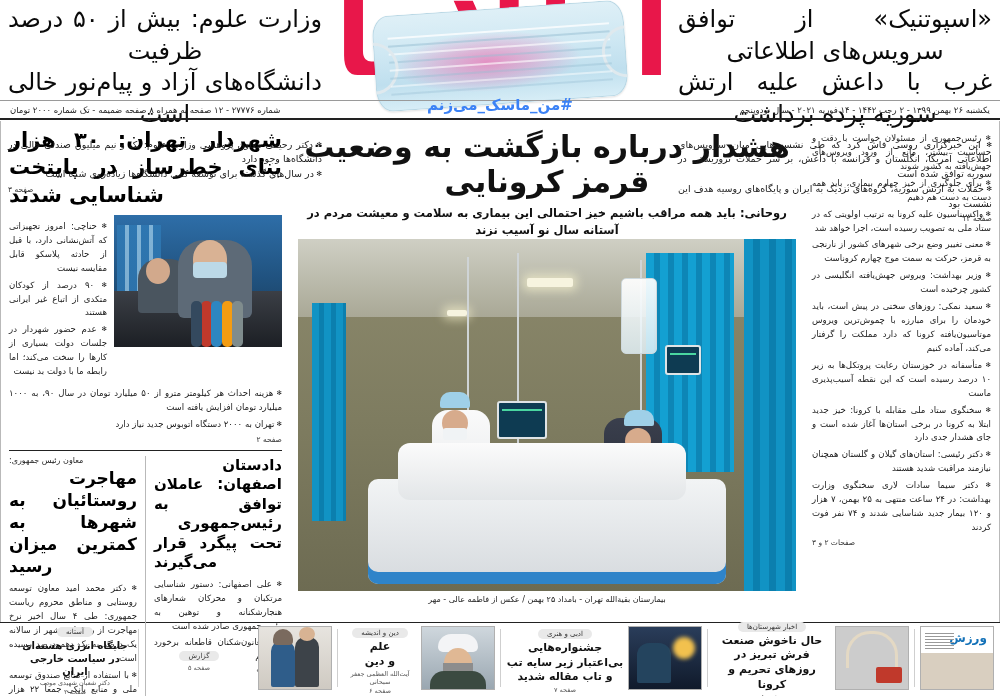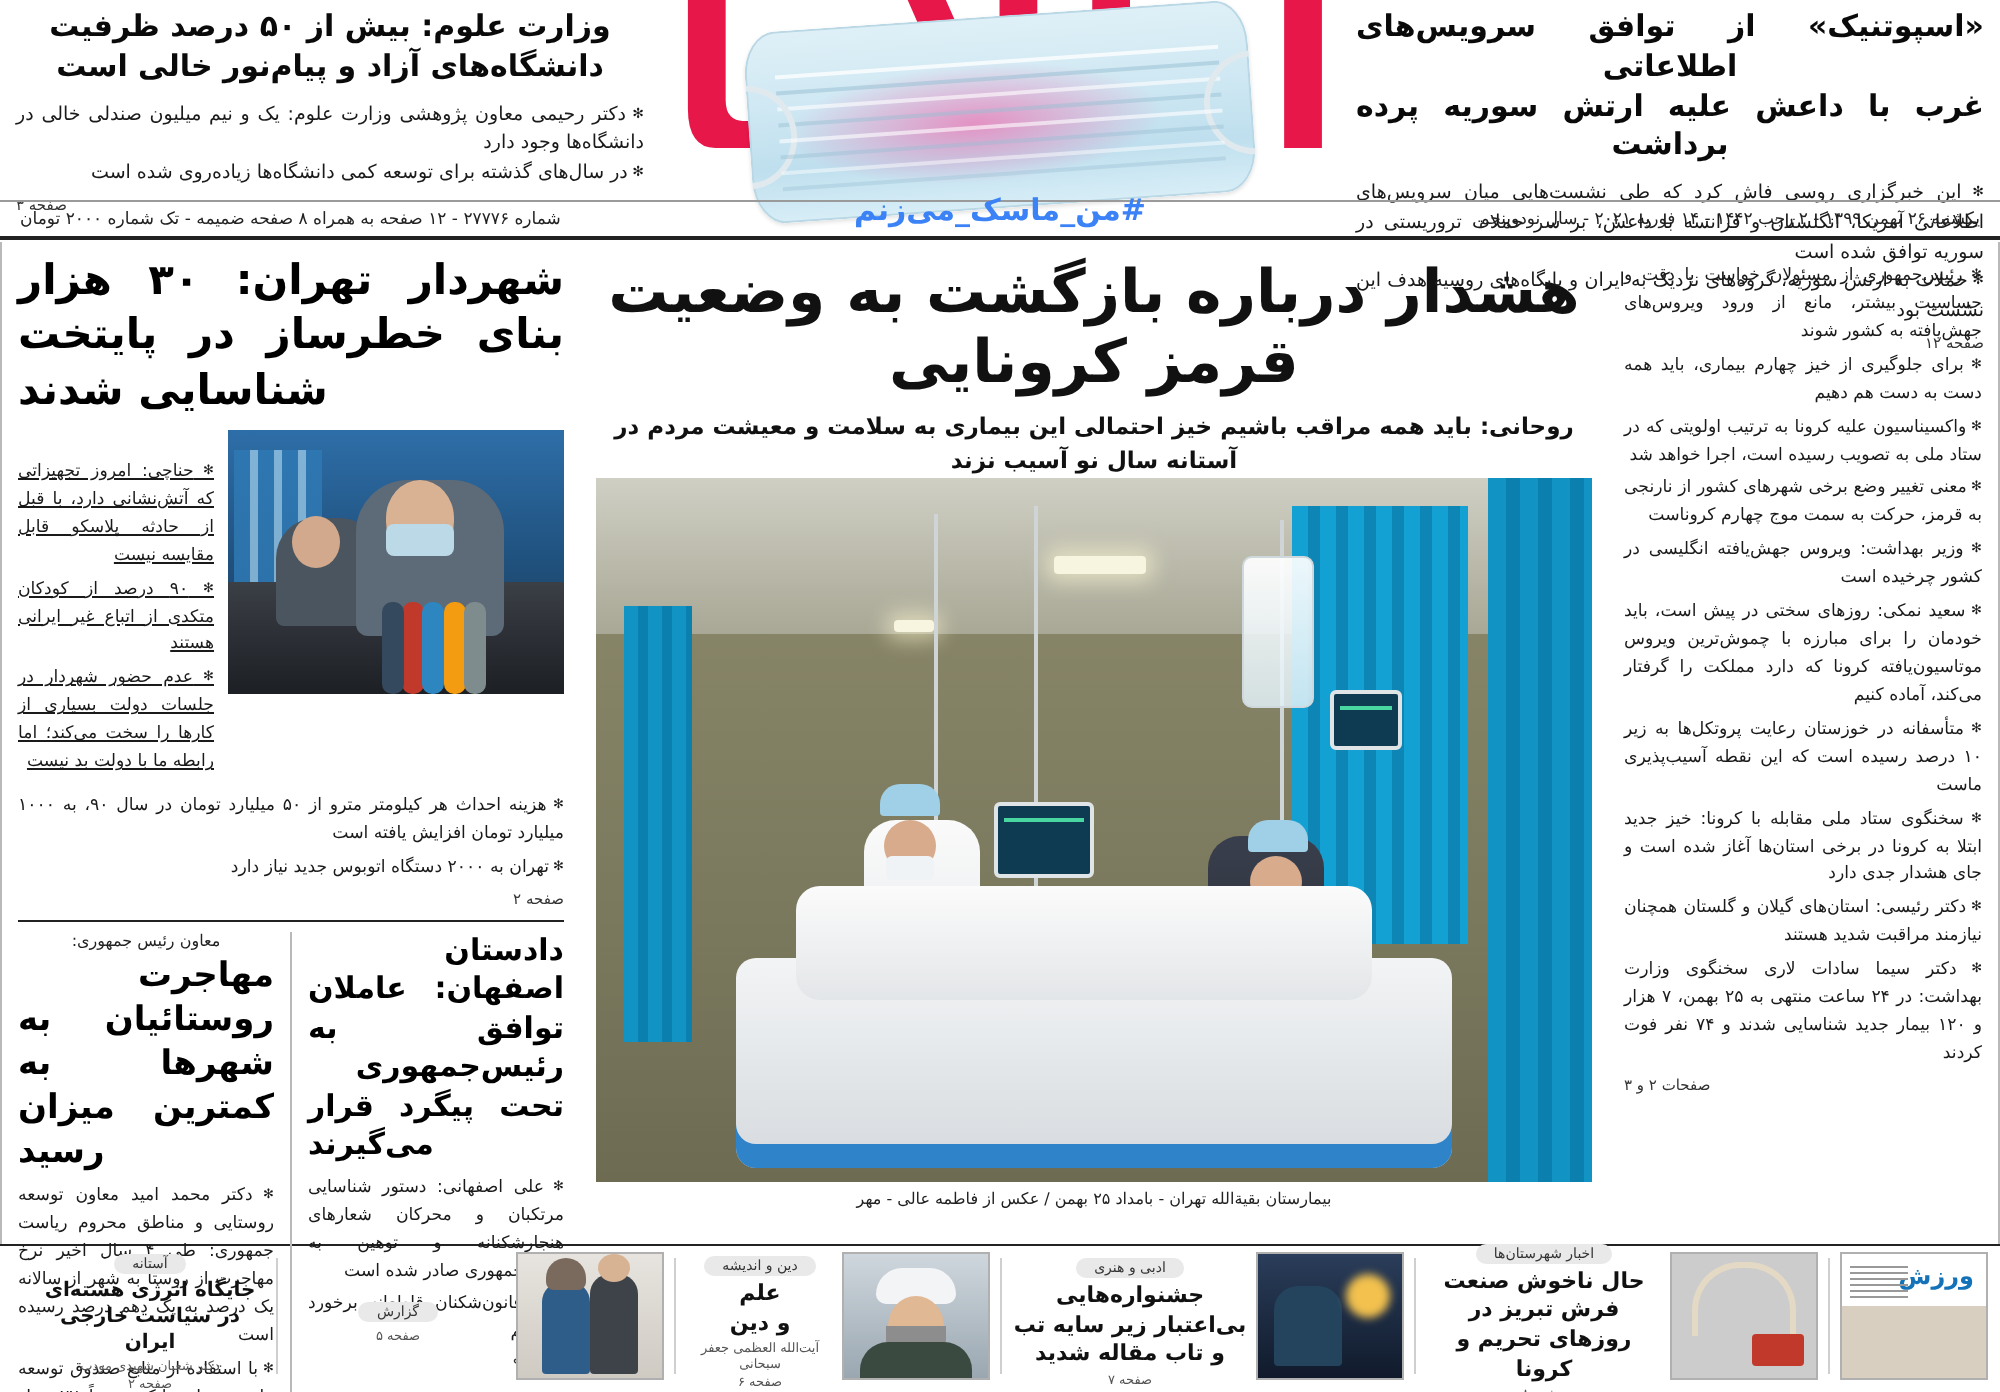--- a/index.html
+++ b/index.html
@@ -11,21 +11,21 @@
   .page{position:relative;width:1000px;height:696px;background:#fff;box-sizing:border-box;}
 
   
   .topbar{position:relative;height:120px;display:flex;align-items:stretch;}
   .top-col{box-sizing:border-box;padding:4px 8px 0 8px;}
   .top-left{width:330px;text-align:left;direction:rtl;}
   .top-right{width:330px;margin-right:auto;}
   .masthead{position:relative;flex:1;overflow:hidden;}
 
   .tb-head{
-    font-weight:bold;line-height:1.32;font-size:15px;letter-spacing:-.2px;
+    font-weight:normal;line-height:1.32;font-size:24px;letter-spacing:-.2px;
     color:#0a0a0a;text-align:justify;text-align-last:center;
   }
   .tb-head .ln{display:block;}
   .tb-bullets{margin-top:7px;font-size:9.5px;line-height:1.55;color:#1a1a1a;}
   .tb-bullets .b{display:block;text-align:justify;}
   .tb-bullets .b:before{content:"\273B\00a0";font-size:7px;vertical-align:1px;}
   .pageref{font-size:7.5px;color:#333;margin-top:3px;}
   .top-left .pageref{text-align:right;}
   .top-right .pageref{text-align:left;}
 
@@ -69,21 +69,21 @@
   .body{display:flex;height:502px;border-top:1px solid #fff;box-sizing:border-box;}
   .col-left{width:290px;box-sizing:border-box;padding:6px 8px 0 8px;border-left:1px solid #b9b9b9;}
   .col-mid{flex:1;box-sizing:border-box;padding:6px 8px 0 8px;}
   .col-right{width:196px;box-sizing:border-box;padding:6px 8px 0 8px;border-right:1px solid #b9b9b9;}
 
   .sec-hl{
     font-weight:bold;line-height:1.3;color:#000;
     text-align:justify;text-align-last:left;
   }
   .sec-hl.big{font-size:21px;}
-  .kicker{font-size:8px;text-align:center;color:#222;margin-bottom:2px;}
+  .kicker{font-size:8px;text-align:left;color:#222;margin-bottom:2px;}
   .bullets{font-size:8.6px;line-height:1.62;color:#1a1a1a;margin-top:5px;}
   .bullets .b{display:block;text-align:justify;margin-bottom:3px;}
   .bullets .b:before{content:"\273B\00a0";font-size:6.5px;vertical-align:1px;}
 
   .rule{border:0;border-top:1.6px solid #222;margin:6px 0 5px;}
 
   
   .photo{position:relative;overflow:hidden;background:#2b4f6b;}
   .ph-press{height:132px;background:
       linear-gradient(180deg,#2e6ea8 0%,#20527f 48%,#17344e 100%);}
@@ -301,21 +301,21 @@
               <span class="head2"></span>
             <span class="man"></span>
               <span class="head"></span>
               <span class="msk"></span>
             <span class="mic" style="left:52%;background:#c0392b;"></span>
             <span class="mic" style="left:58%;background:#2e86c1;"></span>
             <span class="mic" style="left:64%;background:#f39c12;"></span>
             <span class="mic" style="left:70%;background:#7f8c8d;"></span>
             <span class="mic" style="left:46%;background:#34495e;"></span>
           </div>
-          <div class="bullets" style="flex:1;margin-top:15px;text-decoration:underline;">
+          <div class="bullets" style="flex:1;margin-top:5px;">
             <span class="b">حناچی: امروز تجهیزاتی که آتش‌نشانی دارد، با قبل از حادثه پلاسکو قابل مقایسه نیست</span>
             <span class="b">۹۰ درصد از کودکان متکدی از اتباع غیر ایرانی هستند</span>
             <span class="b">عدم حضور شهردار در جلسات دولت بسیاری از کارها را سخت می‌کند؛ اما رابطه ما با دولت بد نیست</span>
           </div>
         </div>
 
         <div class="bullets">
           <span class="b">هزینه احداث هر کیلومتر مترو از ۵۰ میلیارد تومان در سال ۹۰، به ۱۰۰۰ میلیارد تومان افزایش یافته است</span>
           <span class="b">تهران به ۲۰۰۰ دستگاه اتوبوس جدید نیاز دارد</span>
         </div>

